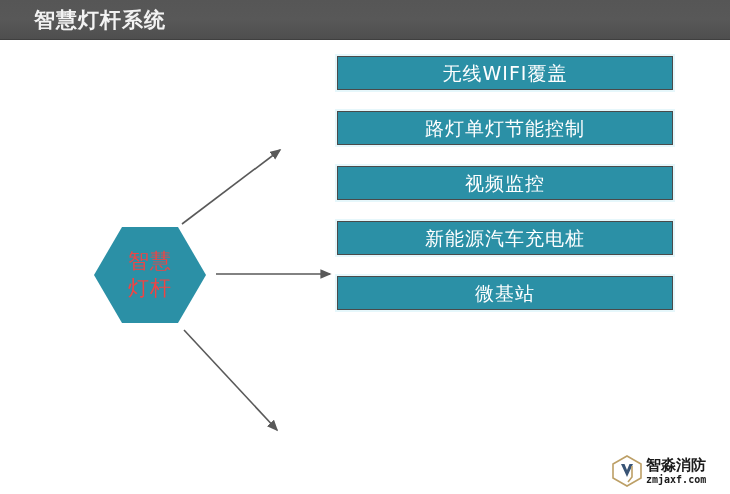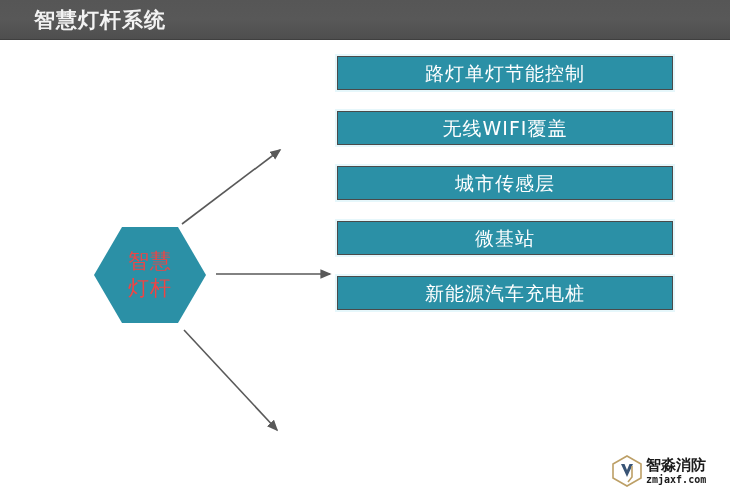--- a/index.html
+++ b/index.html
@@ -173,33 +173,33 @@
   <div class="hex-wrap">
     <div class="hex-shape"></div>
     <div class="hex-label">
       <span>智慧</span>
       <span>灯杆</span>
     </div>
   </div>
 
   <div class="bars">
     <div class="bar">
+      <span class="bar-label">无线WIFI覆盖</span>
+    </div>
+    <div class="bar">
       <span class="bar-label">路灯单灯节能控制</span>
     </div>
     <div class="bar">
-      <span class="bar-label">无线WIFI覆盖</span>
-    </div>
-    <div class="bar">
-      <span class="bar-label">城市传感层</span>
+      <span class="bar-label">视频监控</span>
+    </div>
+    <div class="bar">
+      <span class="bar-label">新能源汽车充电桩</span>
     </div>
     <div class="bar">
       <span class="bar-label">微基站</span>
-    </div>
-    <div class="bar">
-      <span class="bar-label">新能源汽车充电桩</span>
     </div>
   </div>
 
   <div class="watermark">
     <svg class="wm-logo" viewBox="0 0 30 32" xmlns="http://www.w3.org/2000/svg">
       <polygon points="15,1 29,9 29,23 15,31 1,23 1,9" fill="none" stroke="#b99a5e" stroke-width="1.6"></polygon>
       <path d="M9,9 L15,22 L21,9 L17.5,9 L15,15 L12.5,9 Z" fill="#2f4b6e"></path>
       <path d="M20,11 L20,22 L16,27" fill="none" stroke="#b99a5e" stroke-width="1.6"></path>
     </svg>
     <div class="wm-text">

